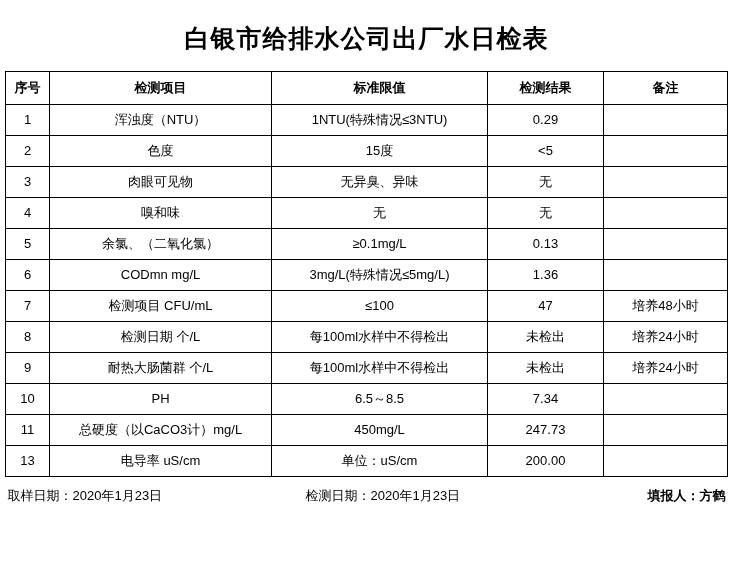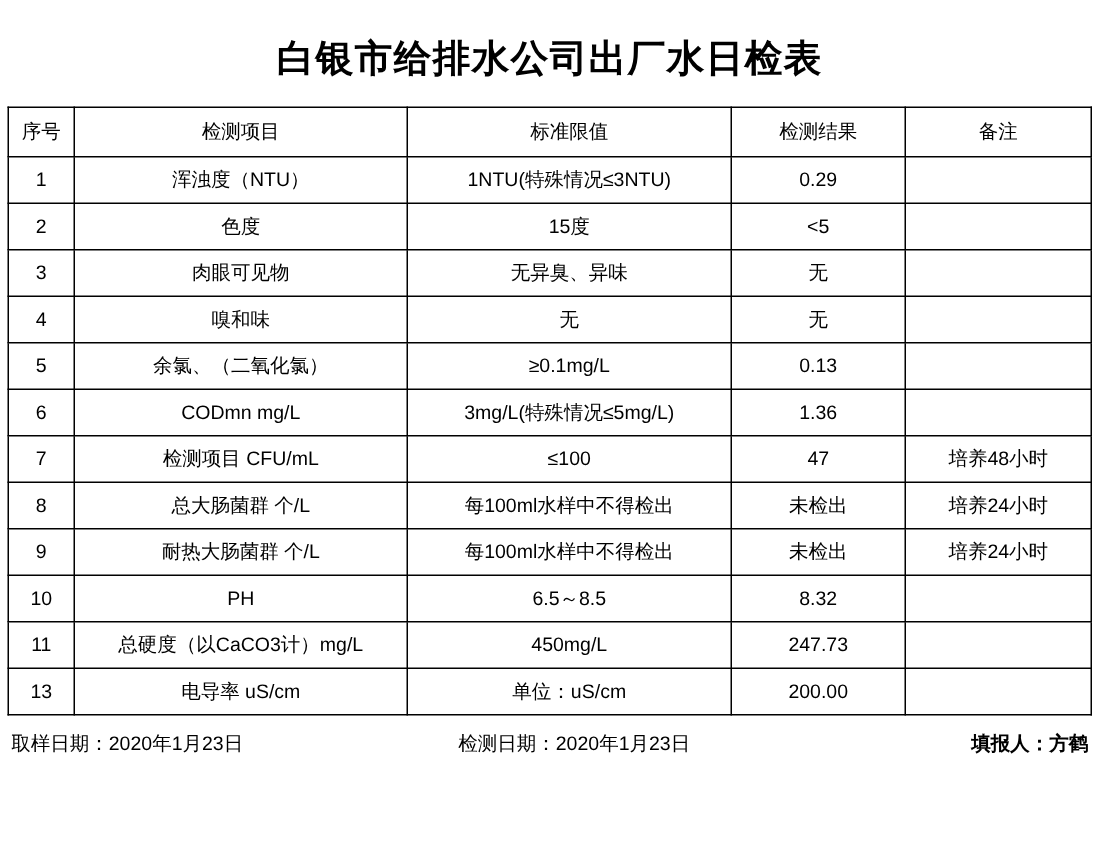--- a/index.html
+++ b/index.html
@@ -40,21 +40,21 @@
     border: 1px solid #000000;
     font-size: 13px;
     font-family: "Liberation Sans", sans-serif;
     text-align: center;
     vertical-align: middle;
     height: 30px;
     padding: 0 2px;
     line-height: 1.2;
   }
   table.report thead th {
-    font-weight: normal;
+    font-weight: bold;
     height: 32px;
   }
   col.c-no    { width: 44px; }
   col.c-item  { width: 222px; }
   col.c-std   { width: 216px; }
   col.c-res   { width: 116px; }
   col.c-note  { width: 124px; }
 
   .footer {
     position: relative;
@@ -151,37 +151,37 @@
       </tr>
       <tr>
         <td>7</td>
         <td>检测项目  CFU/mL</td>
         <td>≤100</td>
         <td>47</td>
         <td>培养48小时</td>
       </tr>
       <tr>
         <td>8</td>
-        <td>总大肠菌群 个/L</td>
+        <td>检测日期 个/L</td>
         <td>每100ml水样中不得检出</td>
         <td>未检出</td>
         <td>培养24小时</td>
       </tr>
       <tr>
         <td>9</td>
         <td>耐热大肠菌群 个/L</td>
         <td>每100ml水样中不得检出</td>
         <td>未检出</td>
         <td>培养24小时</td>
       </tr>
       <tr>
         <td>10</td>
         <td>PH</td>
         <td>6.5～8.5</td>
-        <td>8.32</td>
+        <td>7.34</td>
         <td></td>
       </tr>
       <tr>
         <td>11</td>
         <td>总硬度（以CaCO3计）mg/L</td>
         <td>450mg/L</td>
         <td>247.73</td>
         <td></td>
       </tr>
       <tr>

